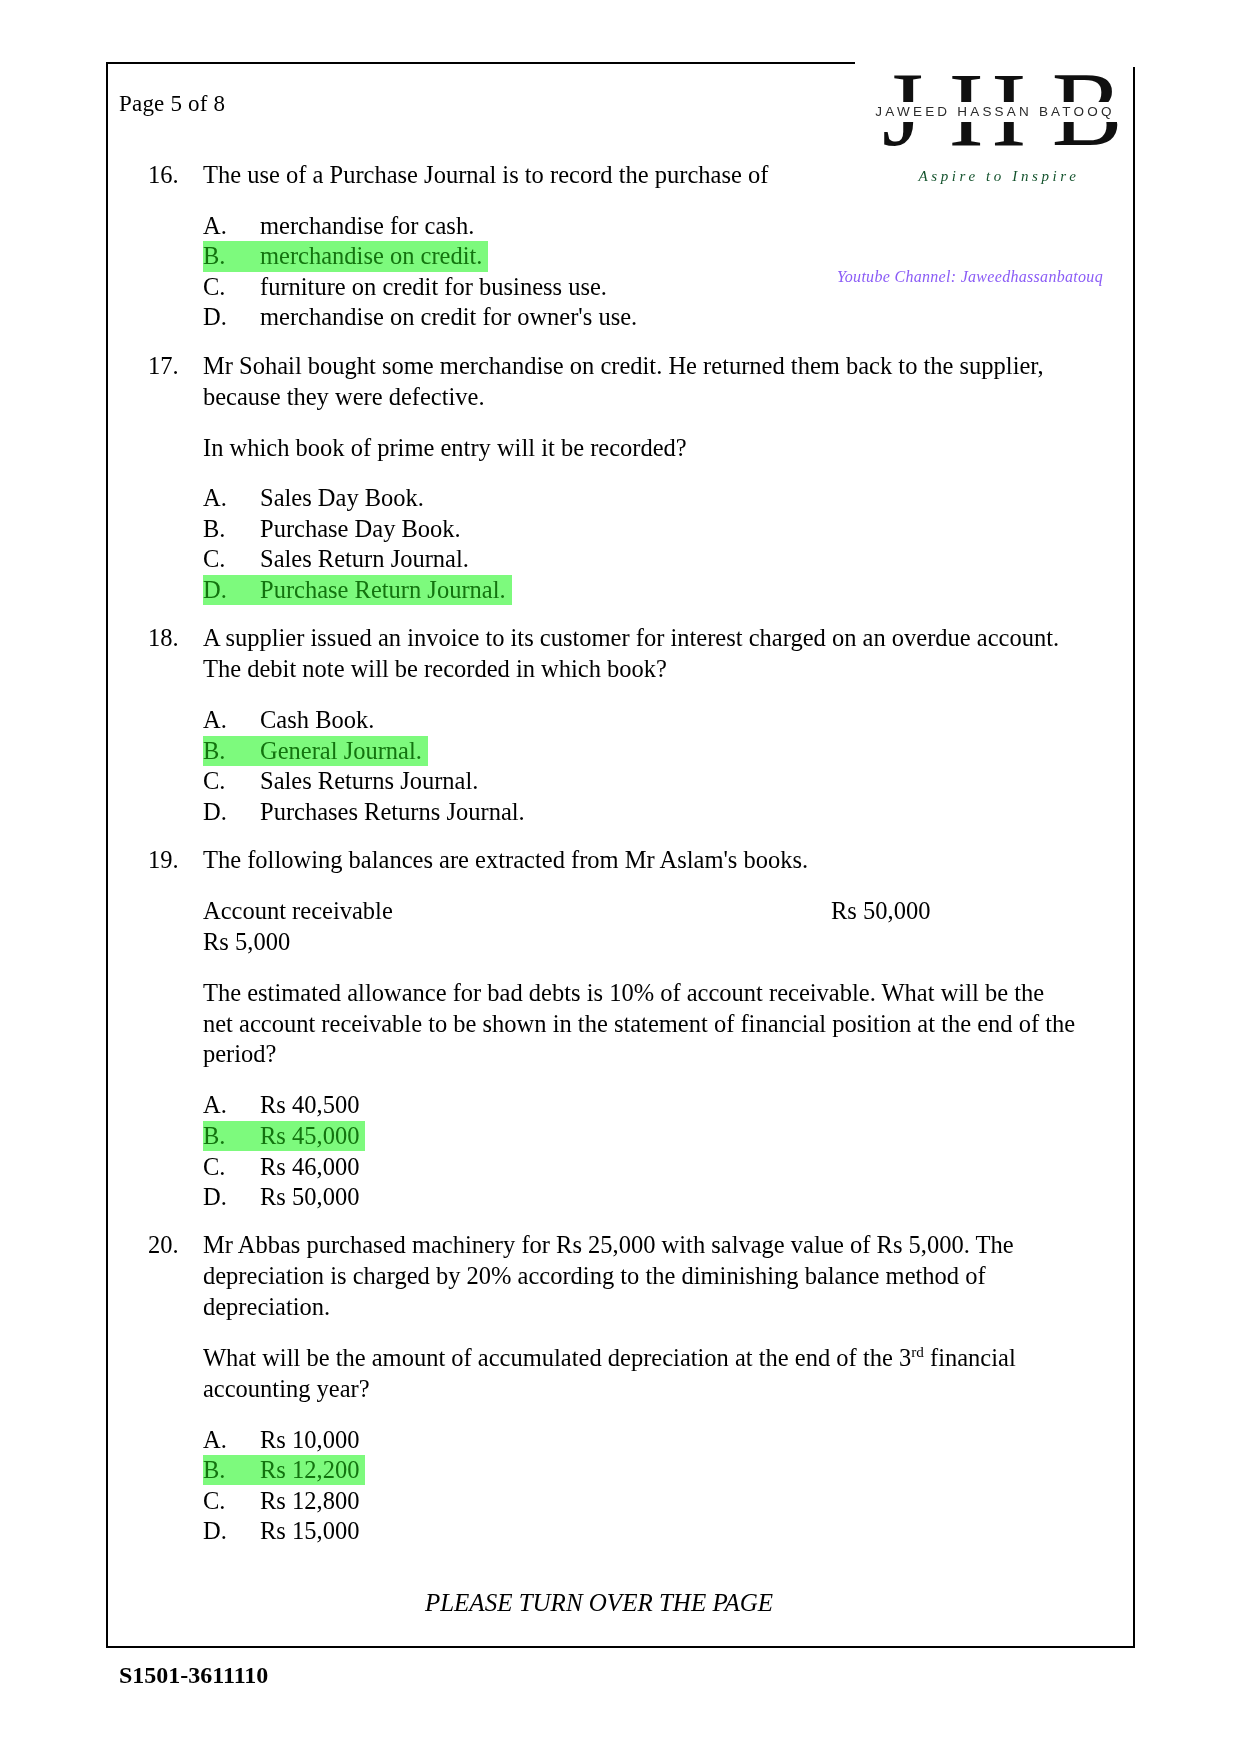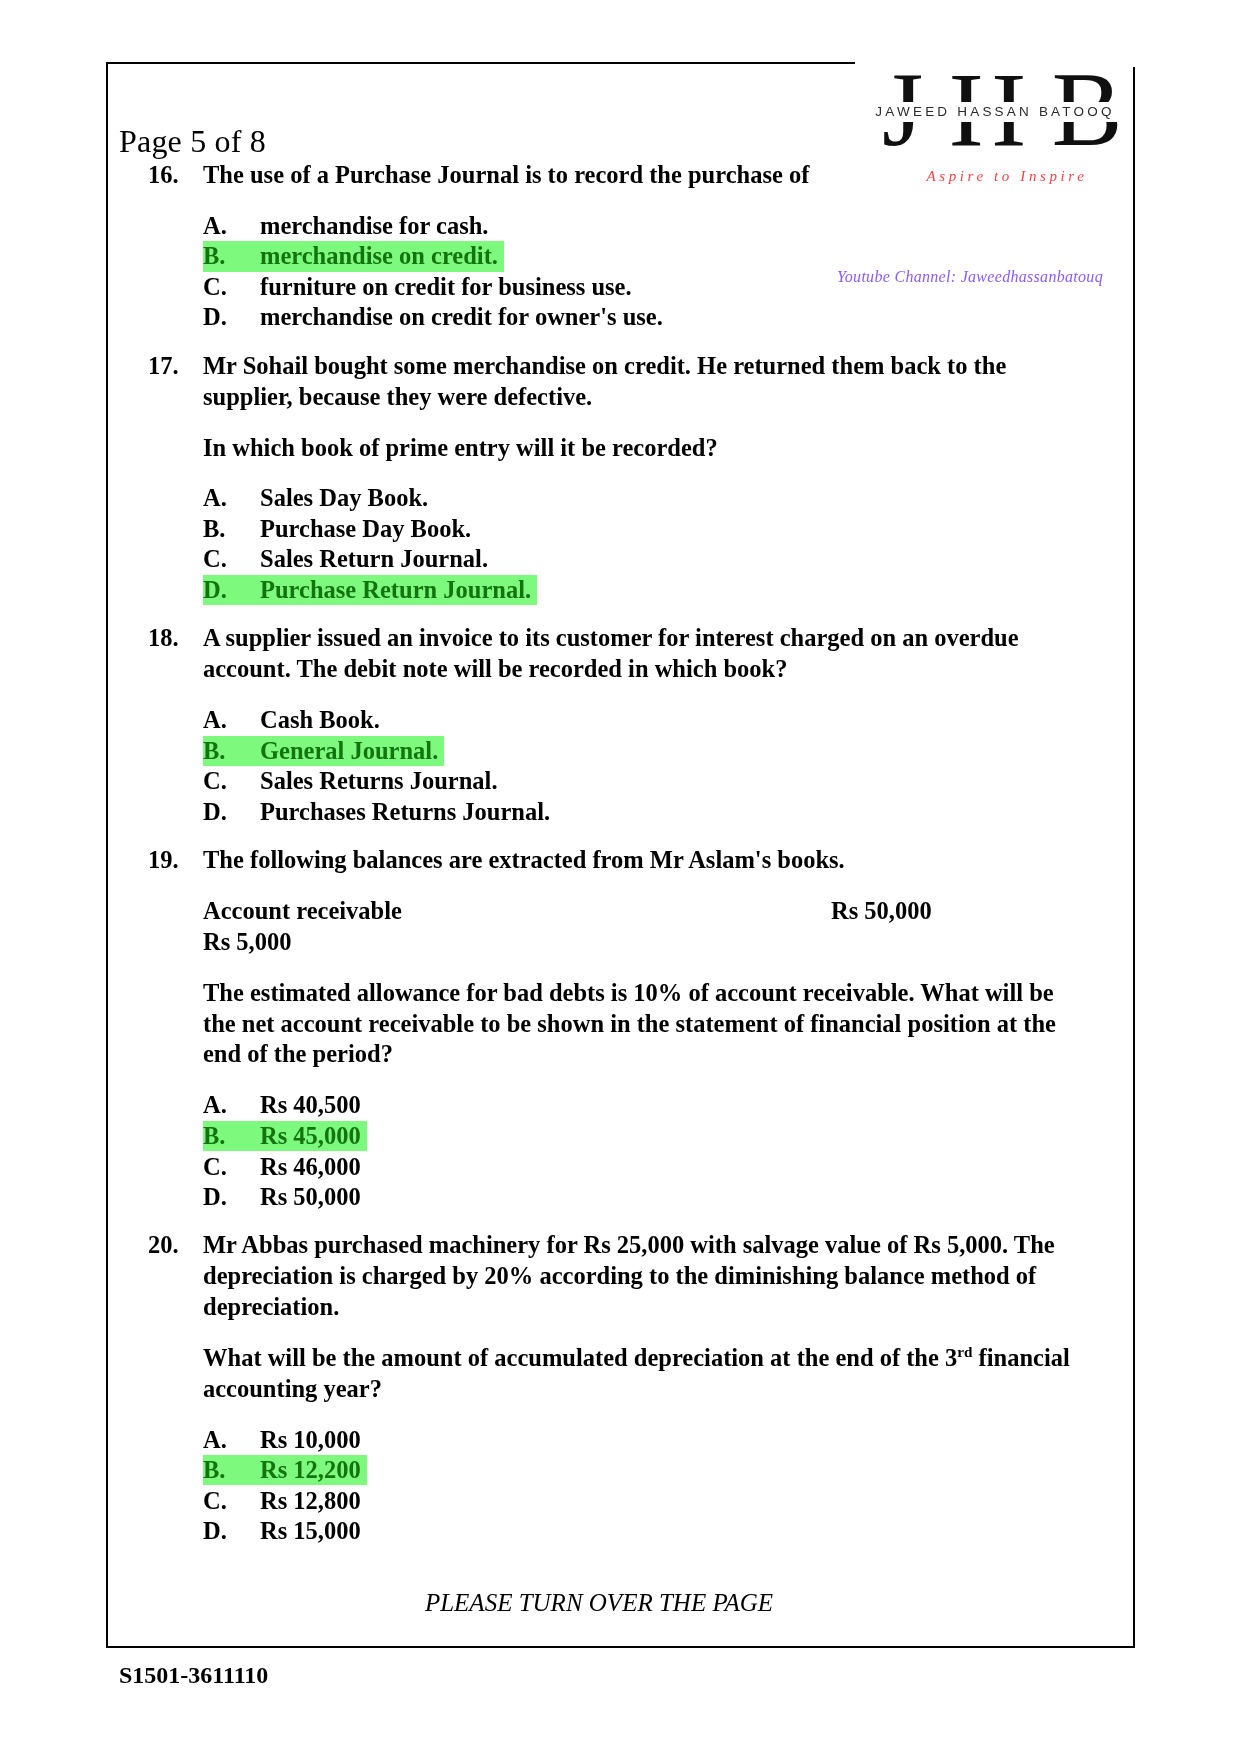--- a/index.html
+++ b/index.html
@@ -42,23 +42,22 @@
     width: 290px;
     height: 12px;
     background: #ffffff;
   }
 
   
   .page-number {
     position: absolute;
     left: 119px;
     top: 91px;
-    font-size: 32px;
+    font-size: 23px;
     letter-spacing: 0.2px;
-    margin-top: 32px;
   }
 
   
   .logo {
     position: absolute;
     left: 860px;
     top: 58px;
     width: 270px;
     height: 140px;
     text-align: center;
@@ -82,29 +81,29 @@
     text-align: center;
     font-family: "Liberation Sans", "DejaVu Sans", sans-serif;
     font-size: 13.5px;
     letter-spacing: 3.2px;
     color: #2b2b2b;
     background: #ffffff;
     padding: 2px 0 3px 0;
   }
   .logo-tagline {
     position: absolute;
-    left: 12px;
+    left: 4px;
     top: 110px;
     width: 270px;
     text-align: center;
     font-family: "Liberation Serif", "DejaVu Serif", serif;
     font-style: italic;
     font-size: 15px;
     letter-spacing: 3.6px;
-    color: #ef4444;
+    color: #14532d;
   }
 
   .watermark {
     position: absolute;
     left: 820px;
     top: 268px;
     width: 300px;
     text-align: center;
     font-family: "Liberation Serif", "DejaVu Serif", serif;
     font-style: italic;
@@ -120,21 +119,20 @@
     left: 148px;
     top: 160px;
     width: 930px;
     font-size: 24.5px;
     line-height: 1.26;
   }
 
   .question {
     display: block;
     margin-bottom: 18px;
-    font-weight: bold;
   }
   .q-head {
     display: flex;
     align-items: flex-start;
   }
   .q-num {
     width: 55px;
     flex: 0 0 55px;
     font-size: 24.5px;
   }

